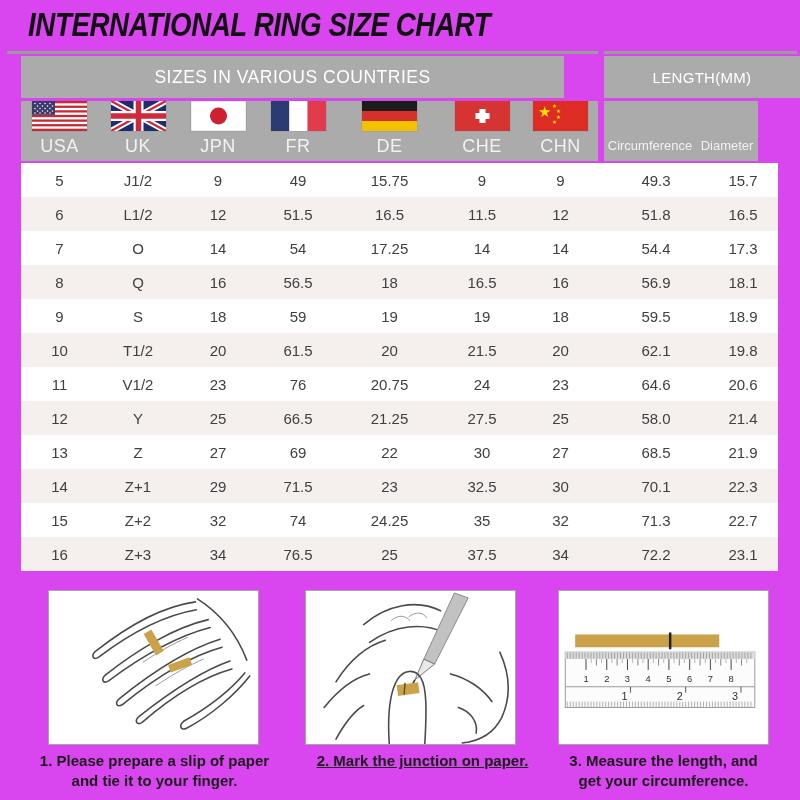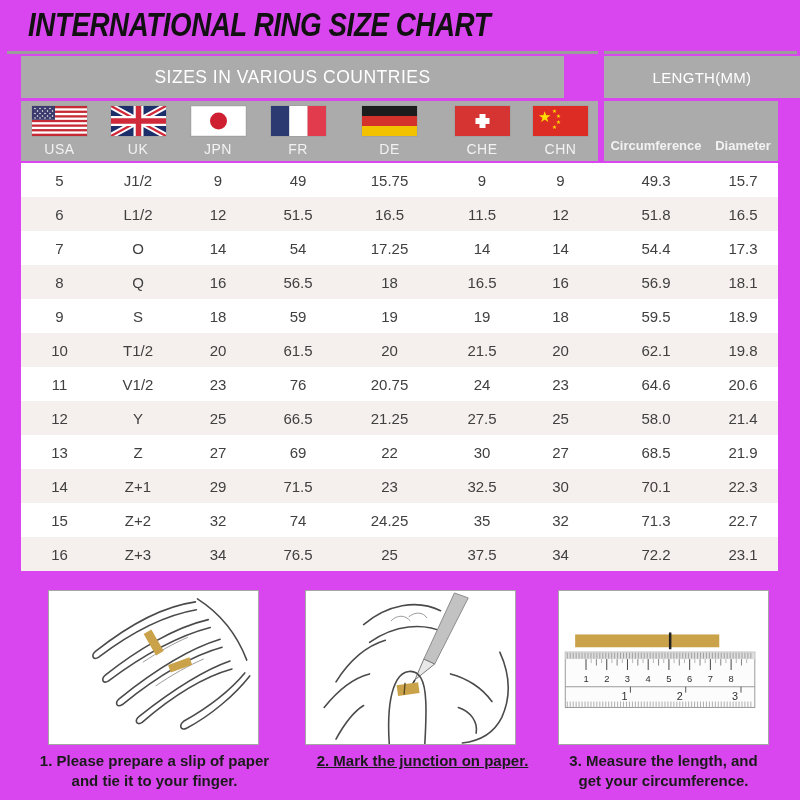--- a/index.html
+++ b/index.html
@@ -19,25 +19,25 @@
   .underline.right{left:604px;width:193px;}
 
   
   .grp{position:absolute;top:56px;height:42px;background:var(--header-bg);
        display:flex;align-items:center;justify-content:center;color:var(--header-text);}
   .grp.sizes{left:21px;width:543px;font-size:17.5px;letter-spacing:0.5px;}
   .grp.len{left:604px;width:196px;font-size:15px;letter-spacing:0.3px;}
 
   
   .flagsbox{position:absolute;left:21px;top:101px;width:577px;height:60px;background:var(--header-bg);display:flex;}
-  .lenbox{position:absolute;left:604px;top:101px;width:174px;height:60px;background:var(--header-bg);
-          display:flex;align-items:flex-end;font-weight:bold;}
+  .lenbox{position:absolute;left:604px;top:101px;width:154px;height:60px;background:var(--header-bg);
+          display:flex;align-items:flex-end;}
   .fcell{display:flex;flex-direction:column;align-items:center;justify-content:flex-end;padding-bottom:4px;}
   .fcell svg{width:55px;height:30px;display:block;box-shadow:0 0 0 0.5px rgba(120,120,120,.35);}
-  .fcell .code{margin-top:5px;font-size:14px;color:#f2f2f2;letter-spacing:0.5px;}
+  .fcell .code{margin-top:5px;font-size:18px;color:#f2f2f2;letter-spacing:0.5px;}
   .lenlabel{font-size:13px;color:#f2f2f2;text-align:center;padding-bottom:8px;}
 
   
   .tbody{position:absolute;left:21px;top:163px;width:757px;}
   .trow{display:flex;height:34px;align-items:center;background:#ffffff;}
   .trow.alt{background:var(--alt-row-bg);}
   .cell{text-align:center;font-size:15px;color:var(--body-text);}
   .w0{width:77px}.w1{width:80px}.w2{width:80px}.w3{width:80px}.w4{width:103px}.w5{width:82px}.w6{width:75px}
   .wgap{width:6px}.w7{width:104px}.w8{width:70px}
 

